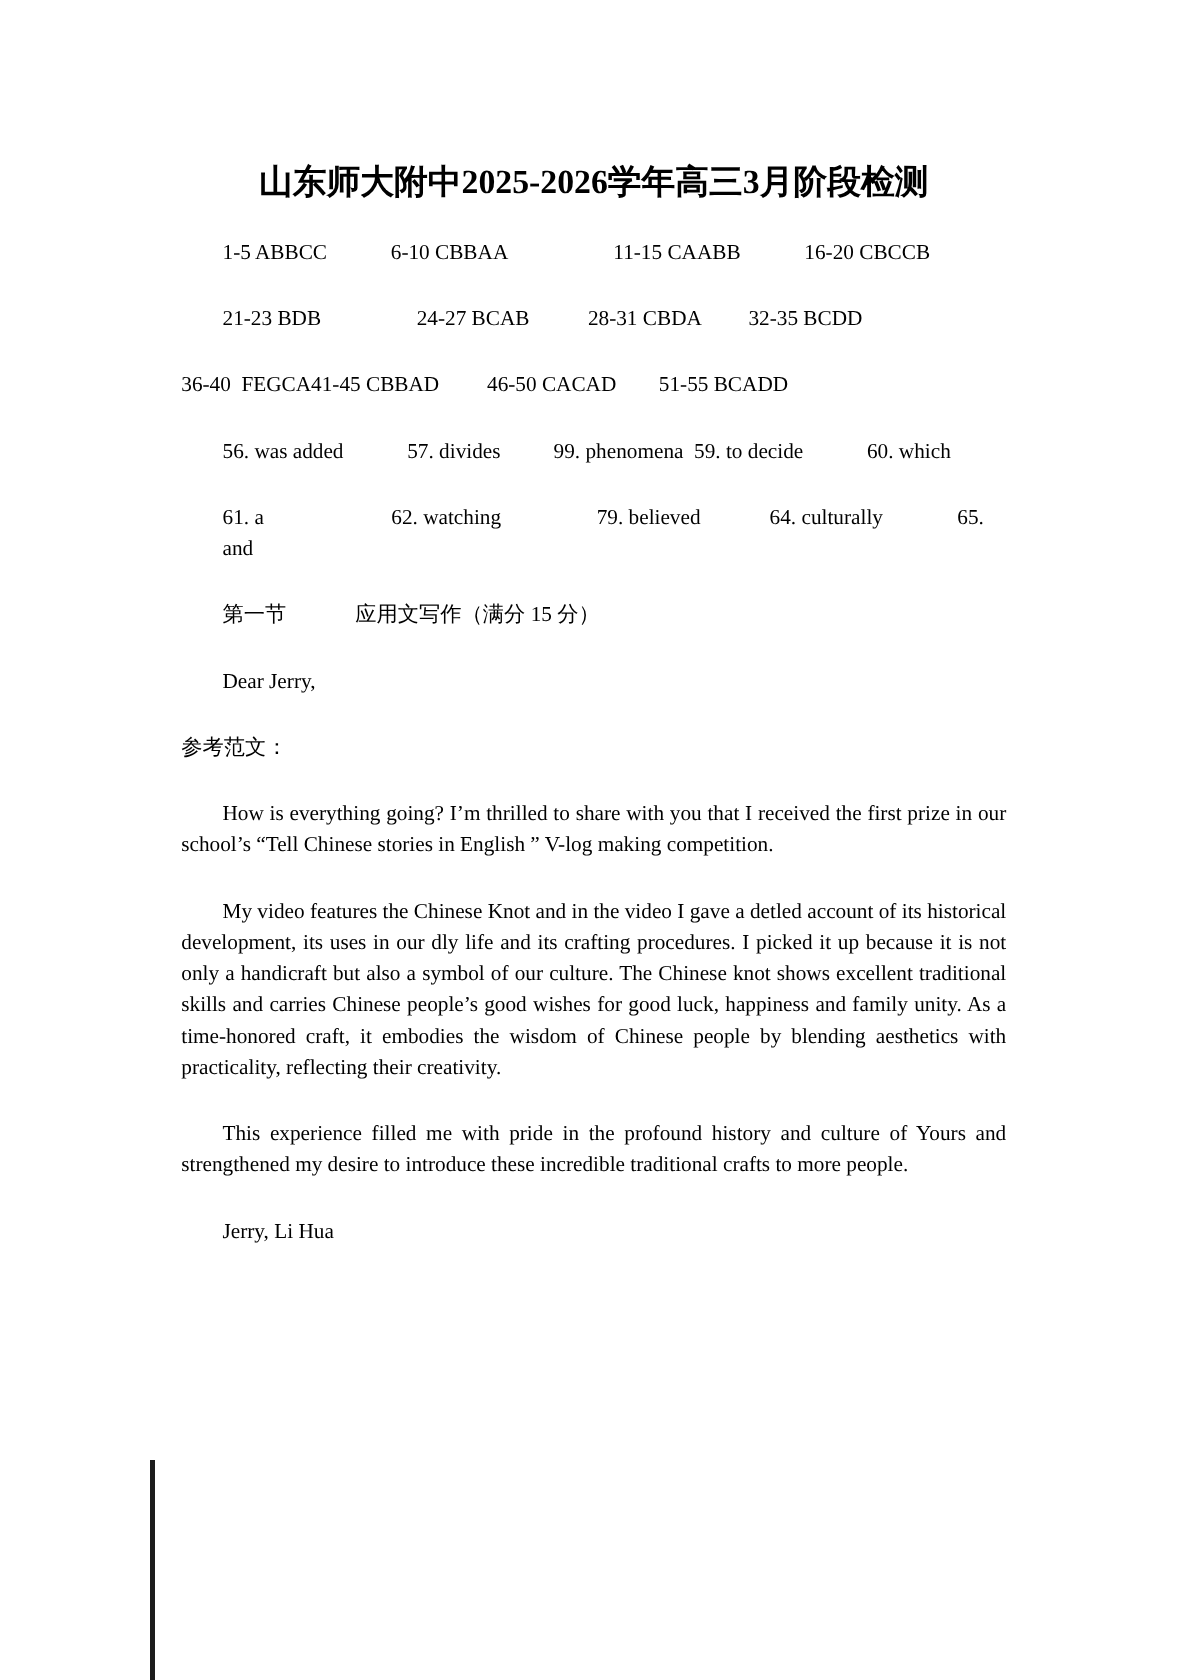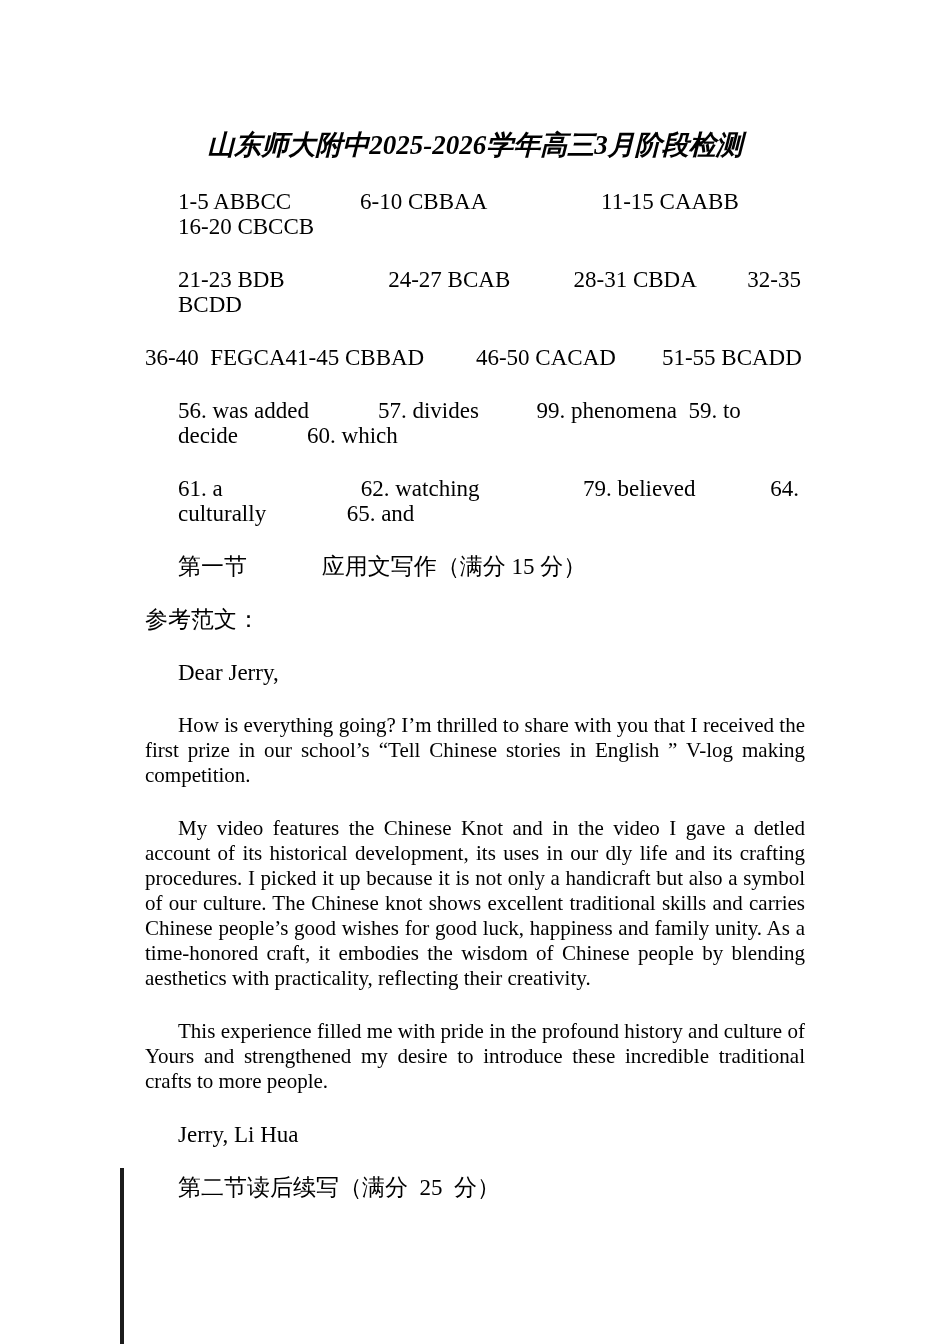--- a/index.html
+++ b/index.html
@@ -25,36 +25,35 @@
     width: 660px;
     padding-top: 128px;
   }
   .title {
     font-size: 27px;
     font-weight: bold;
     text-align: center;
     line-height: 34px;
     margin: 0 0 27px 0;
     white-space: nowrap;
-    font-style: italic;
   }
   .title.second {
     margin-bottom: 112px;
   }
   .line {
-    font-size: 23px;
+    font-size: 17px;
     line-height: 25px;
     margin: 0 0 28px 0;
     white-space: pre-wrap;
   }
   .indent {
     padding-left: 33px;
   }
   p.body {
-    font-size: 21px;
+    font-size: 17px;
     line-height: 25px;
     margin: 0 0 28px 0;
     text-align: justify;
     text-indent: 33px;
     white-space: normal;
   }
   .vbar {
     position: absolute;
     left: 120px;
     top: 1168px;
@@ -78,31 +77,30 @@
     <p class="line indent">21-23 BDB                  24-27 BCAB           28-31 CBDA         32-35 BCDD</p>
 
     <p class="line">36-40  FEGCA41-45 CBBAD         46-50 CACAD        51-55 BCADD</p>
 
     <p class="line indent">56. was added            57. divides          99. phenomena  59. to decide            60. which</p>
 
     <p class="line indent">61. a                        62. watching                  79. believed             64. culturally              65. and</p>
 
     <p class="line indent">第一节             应用文写作（满分 15 分）</p>
 
+    <p class="line indent">Dear Jerry,</p>
+
     <p class="line">参考范文：</p>
-
-    <p class="line indent">Dear Jerry,</p>
 
     <p class="body">How is everything going? I’m thrilled to share with you that I received the first prize in our school’s “Tell Chinese stories in English ” V-log making competition.</p>
 
     <p class="body">My video features the Chinese Knot and in the video I gave a detled account of its historical development, its uses in our dly life and its crafting procedures. I picked it up because it is not only a handicraft but also a symbol of our culture. The Chinese knot shows excellent traditional skills and carries Chinese people’s good wishes for good luck, happiness and family unity. As a time-honored craft, it embodies the wisdom of Chinese people by blending aesthetics with practicality, reflecting their creativity.</p>
 
     <p class="body">This experience filled me with pride in the profound history and culture of Yours and strengthened my desire to introduce these incredible traditional crafts to more people.</p>
 
     <p class="line indent">Jerry, Li Hua</p>
 
-    <p class="line indent">第二节读后续写（满分  25  分）</p>
 
   </div>
 
   <div class="vbar"></div>
 
 </div>
 
 </body></html>

